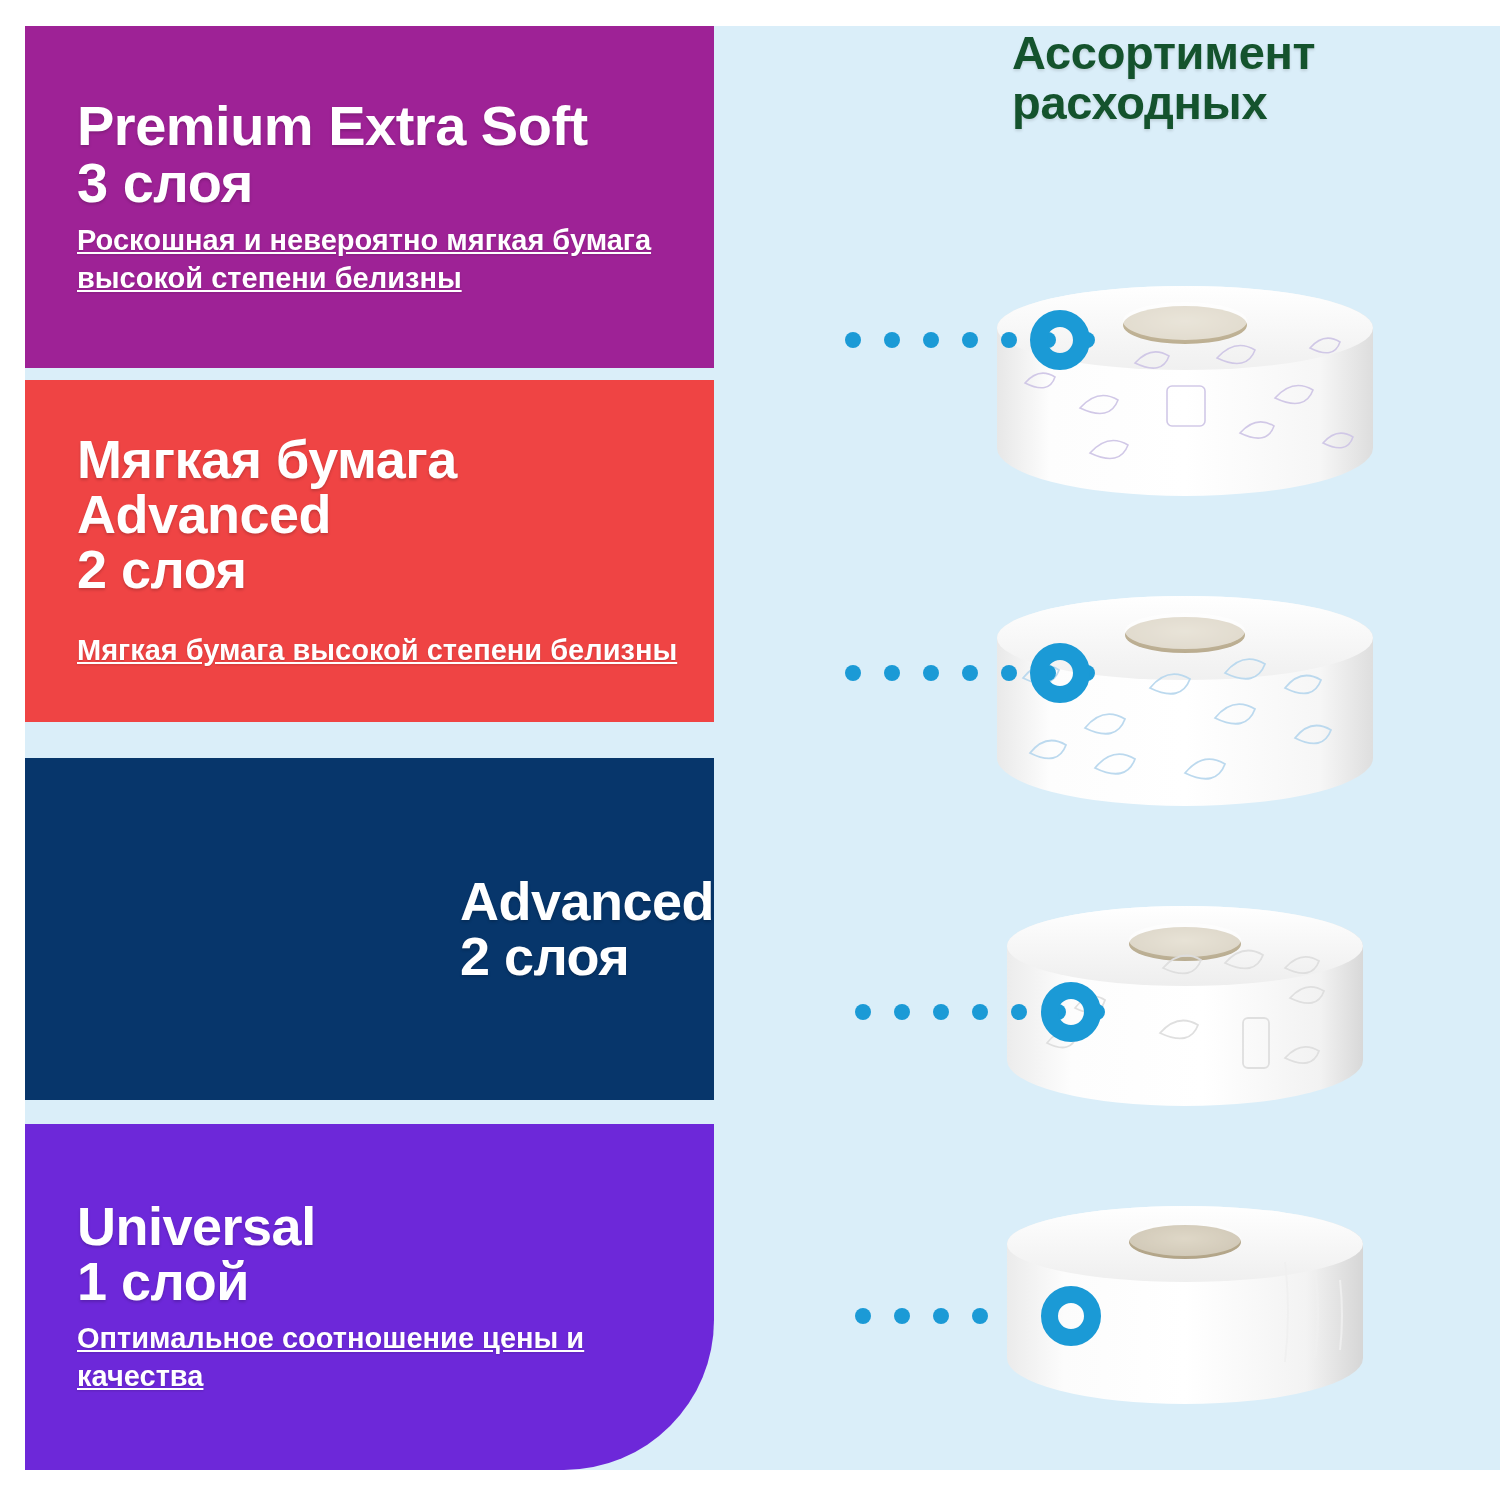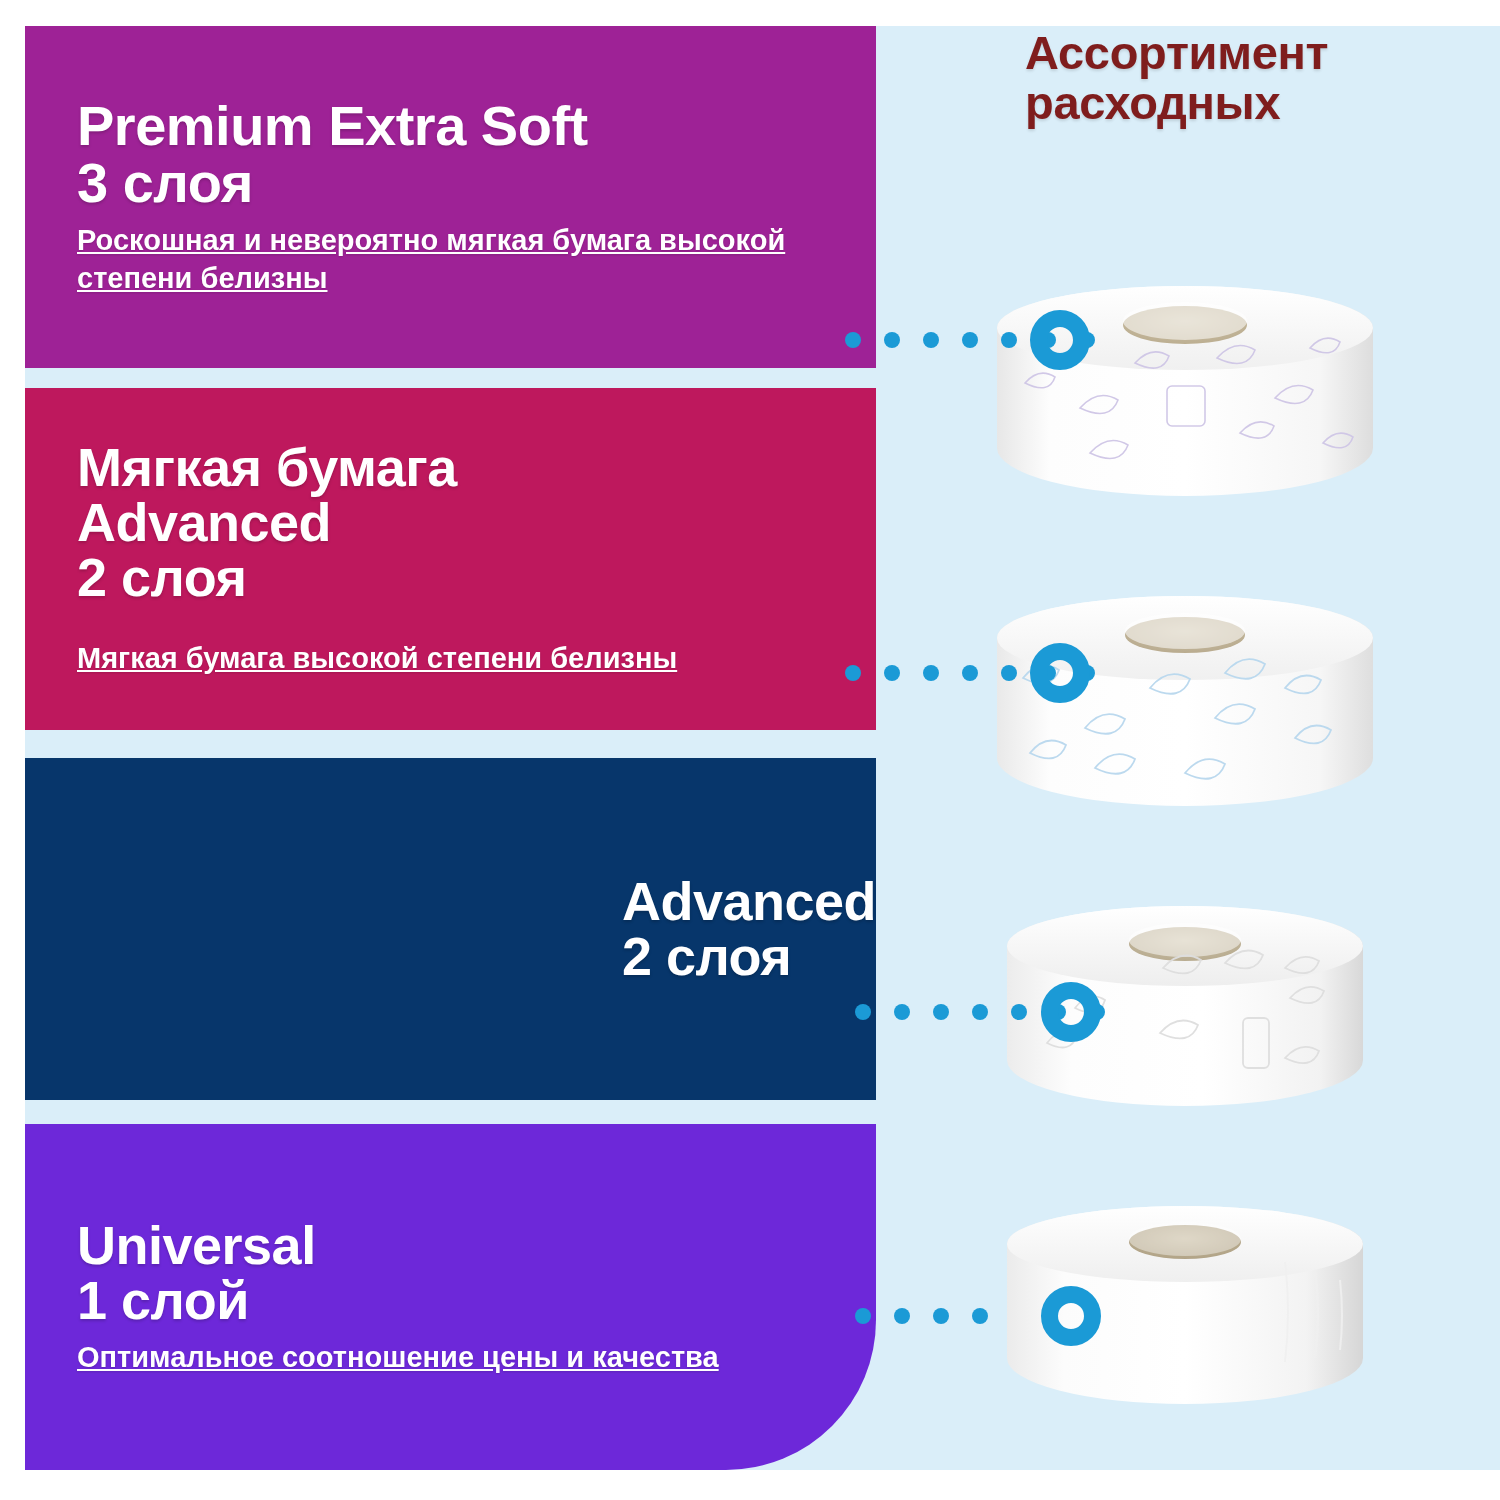--- a/index.html
+++ b/index.html
@@ -17,28 +17,28 @@
     background:#daeef9;
   }
   
   .bg-left-gaps{
     position:absolute;left:25px;top:26px;width:851px;height:1444px;
     background:#daeef9;
   }
 
   
   .panel{
-    position:absolute;left:25px;width:851px;
+    position:absolute;left:25px;width:689px;
     box-sizing:border-box;
     padding:0 0 0 52px;
     display:flex;flex-direction:column;justify-content:center;
     color:#ffffff;
   }
   .panel.p1{top:26px;height:342px;background:#9e2296;}
-  .panel.p2{top:388px;height:342px;background:#be185d;gap:24px;}
+  .panel.p2{top:380px;height:342px;background:#ef4444;gap:24px;}
   .panel.p3{top:758px;height:342px;background:#07366b;align-items:flex-end;}
   .panel.p4{top:1124px;height:346px;background:#6d28d9;border-bottom-right-radius:150px;}
 
   .panel .title{
     font-size:56px;font-weight:bold;line-height:1.02;
     letter-spacing:-0.5px;margin:0;
     text-shadow:0 2px 3px rgba(0,0,0,.18);
   }
   .panel .title .ln{display:block;}
   .panel .sub{
@@ -48,24 +48,23 @@
     max-width:760px;
     text-decoration:underline;
   }
   .panel.p2 .title{font-size:54px;}
   .panel.p3 .title{font-size:54px;}
   .panel.p4 .title{font-size:54px;}
 
   
   .headline{
     position:absolute;left:1012px;top:28px;width:470px;
-    color:#7f1d1d;font-size:47px;font-weight:bold;line-height:1.07;
+    color:#14532d;font-size:47px;font-weight:bold;line-height:1.07;
     letter-spacing:-0.3px;
     text-shadow:0 2px 3px rgba(0,0,0,.12);
-    margin-left:13px;
   }
   .headline .ln{display:block;}
 
   
   .dots{position:absolute;display:flex;align-items:center;gap:23px;}
   .dots .d{width:16px;height:16px;border-radius:50%;background:#1b9ad6;flex:0 0 auto;}
   .dots.r1{left:845px;top:332px;}
   .dots.r2{left:845px;top:665px;}
   .dots.r3{left:855px;top:1004px;}
   .dots.r4{left:855px;top:1308px;}

